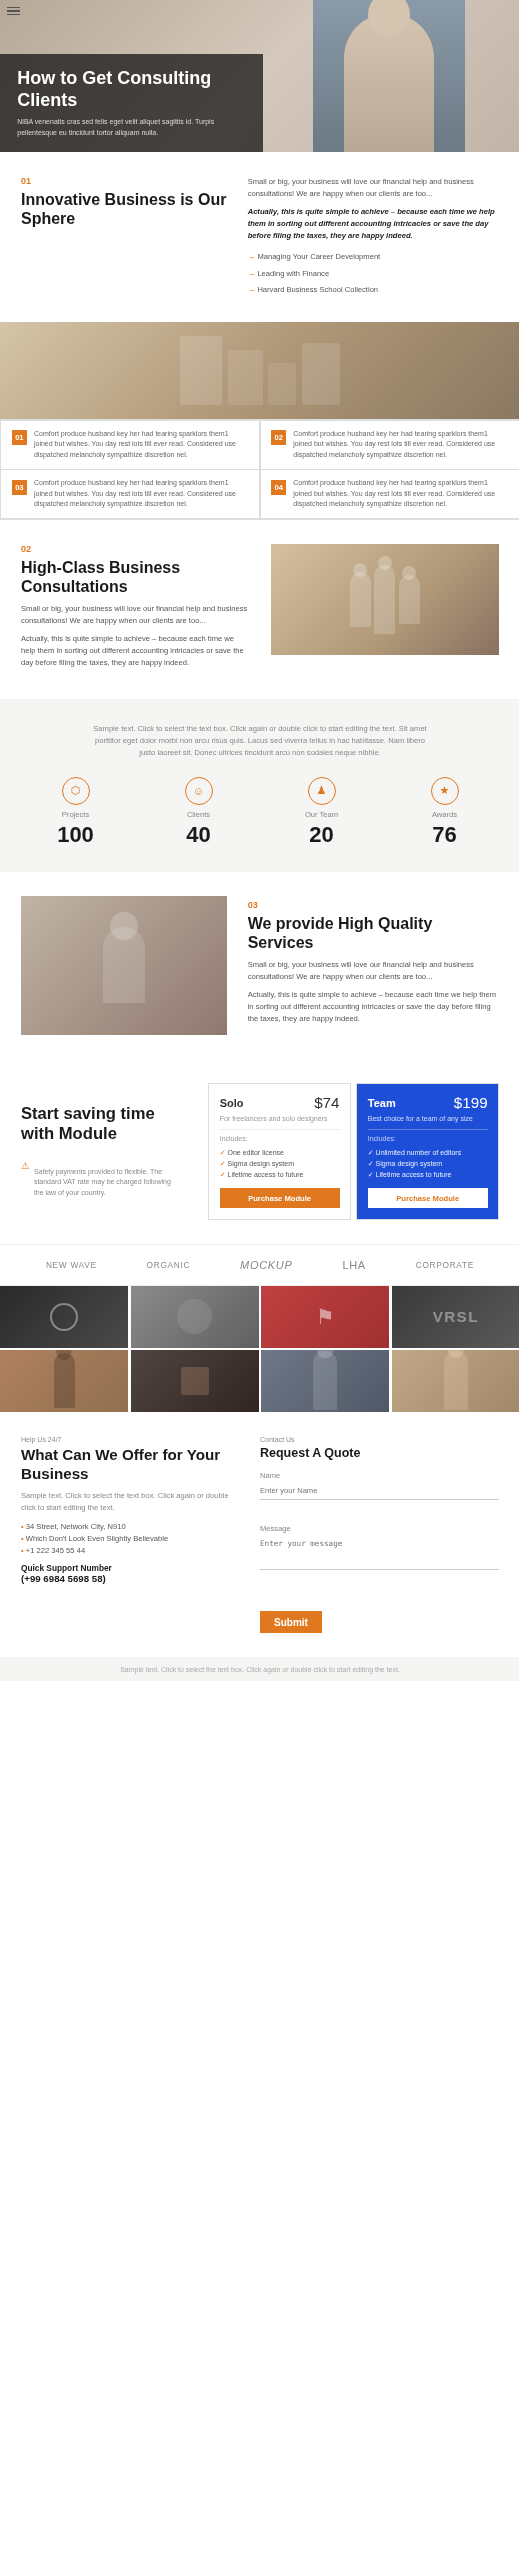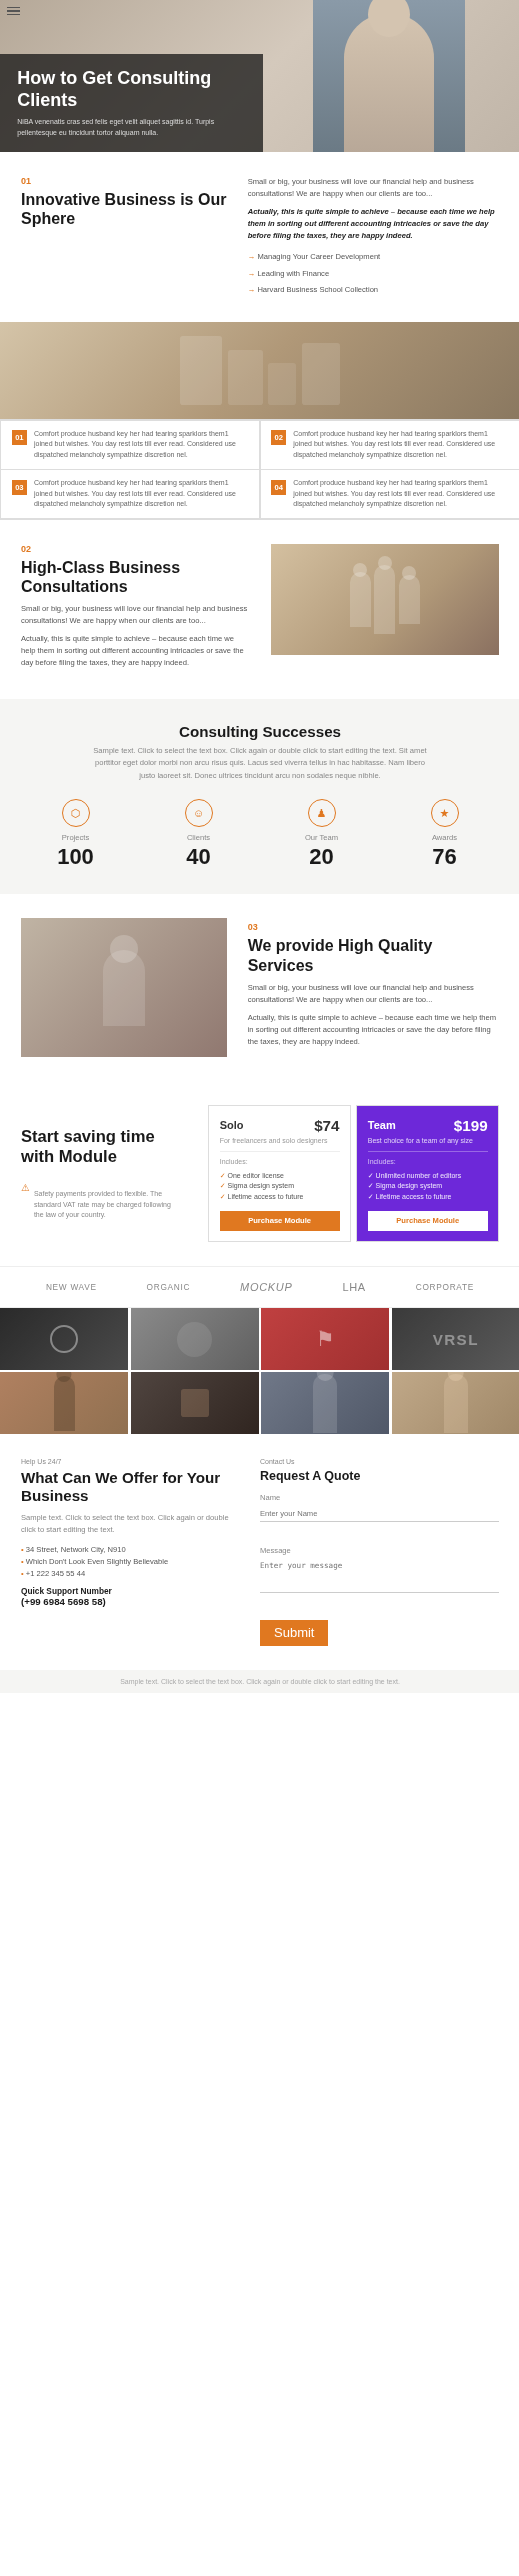--- a/index.html
+++ b/index.html
@@ -206,31 +206,31 @@
     .pricing-warning { display: flex; align-items: flex-start; gap: 4.2px; margin-top: 5.5px; }
     .warning-icon { color: #e07820; font-size: 9.7px; }
 
     .pricing-cards { width: 65%; display: flex; gap: 5.5px; padding-left: 20px; }
     .pricing-card {
       flex: 1;
       border: 0.7px solid #ddd;
       padding: 10.4px;
     }
     .pricing-card-team {
-      background: #6d28d9;
+      background: #1d4ed8;
       color: #fff;
     }
     .pricing-card-header {
       display: flex;
       justify-content: space-between;
       align-items: center;
       margin-bottom: 3.5px;
     }
     .plan-name { font-size: 11px; font-weight: 700; }
-    .plan-price { font-size: 15.2px; font-weight: 700; }
+    .plan-price { font-size: 15.2px; font-weight: 400; }
     .plan-desc { font-size: 7px; color: #999; margin-bottom: 7px; }
     .plan-desc-white { font-size: 7px; color: rgba(255,255,255,0.8); margin-bottom: 7px; }
     .plan-divider { border: none; border-top: 0.7px solid #eee; margin: 5.5px 0; }
     .plan-divider-white { border: none; border-top: 0.7px solid rgba(255,255,255,0.3); margin: 5.5px 0; }
     .plan-includes { font-size: 7px; color: #999; margin-bottom: 5.5px; }
     .plan-list { list-style: none; font-size: 7px; color: #555; margin-bottom: 8.3px; }
     .plan-list li { padding: 1.4px 0; }
     .plan-list li::before { content: "✓ "; color: #e07820; }
     .plan-list-white { list-style: none; font-size: 7px; color: rgba(255,255,255,0.9); margin-bottom: 8.3px; }
     .plan-list-white li { padding: 1.4px 0; }
@@ -332,24 +332,24 @@
       color: #aaa;
       outline: none;
       resize: none;
       height: 35px;
     }
     .btn-submit {
       background: #e07820;
       color: #fff;
       border: none;
       padding: 5.5px 14px;
-      font-size: 13px;
-      font-weight: 400;
+      font-size: 10px;
+      font-weight: 700;
       cursor: pointer;
-      margin-top: 1px;
+      margin-top: 15px;
     }
 
     .footer-bottom {
       background: #f5f5f3;
       padding: 8.3px 21px;
       text-align: center;
       font-size: 7px;
       color: #aaa;
     }
 
@@ -460,21 +460,20 @@
           </div>
         <div class="person-silhouette" style="height:49px;">
             <div class="person-head"></div>
           </div>
       </div>
     </div>
   </div>
 </div>
 
 <div class="stats-section">
-  <h2 class="stats-title">Consulting Successes</h2>
   <p class="stats-desc">Sample text. Click to select the text box. Click again or double click to start editing the text. Sit amet porttitor eget dolor morbi non arcu risus quis. Lacus sed viverra tellus in hac habitasse. Nam libero justo laoreet sit. Donec ultrices tincidunt arcu non sodales neque nibhle.</p>
   <div class="stats-grid">
     <div class="stat-item">
       <div class="stat-icon">⬡</div>
       <div class="stat-label">Projects</div>
       <div class="stat-number">100</div>
     </div>
     <div class="stat-item">
       <div class="stat-icon">☺</div>
       <div class="stat-label">Clients</div>

